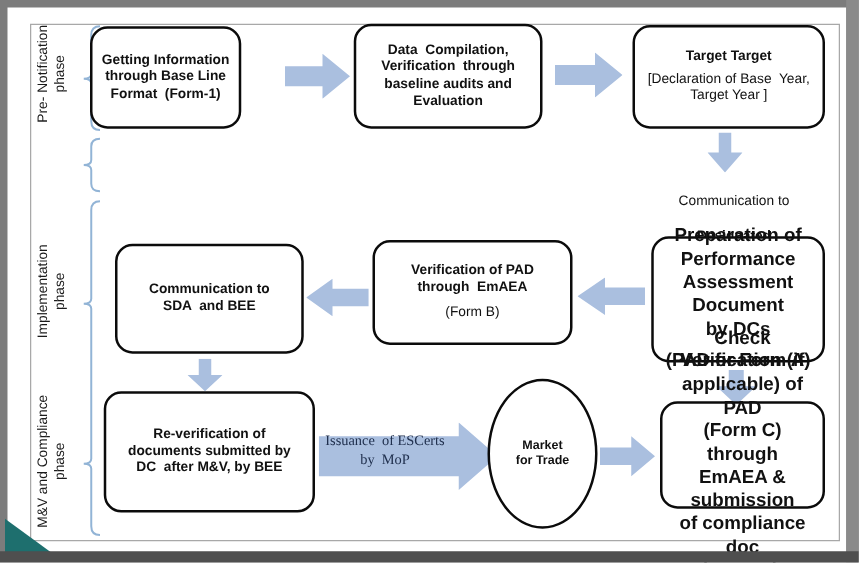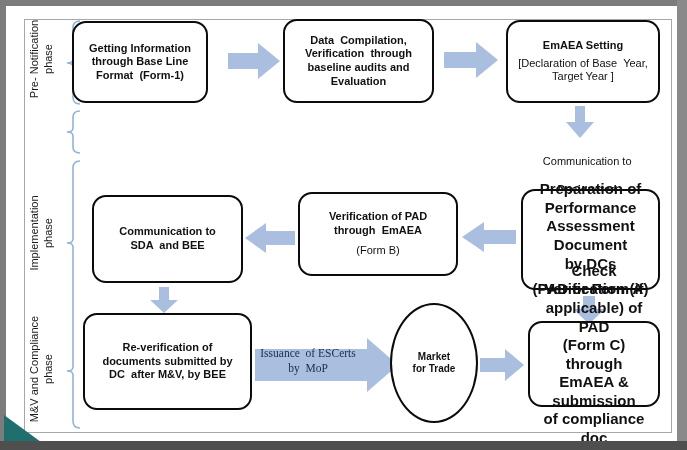--- a/index.html
+++ b/index.html
@@ -46,21 +46,21 @@
 phase</div>
     <div class="phase-label" style="left:36px;top:363px;">M&amp;V and Compliance
 phase</div>
 
     <svg class="bracket" width="18" height="424" viewBox="0 0 18 424">
       <path d="M16,5 Q9,5 9,12 L9,43 Q9,47 3,47 Q9,47 9,51 L9,81 Q9,88 16,88"></path>
       <path d="M16,95 Q9,95 9,101 L9,112 Q9,116 3,116 Q9,116 9,120 L9,131 Q9,137 16,137"></path>
       <path d="M16,145 Q9,145 9,152 L9,223 Q9,227 3,227 Q9,227 9,231 L9,351 Q9,355 3,355 Q9,355 9,359 L9,405 Q9,412 16,412"></path>
     </svg>
 
-    <div class="box" style="left:66px;top:15px;width:136px;height:82px;">
+    <div class="box" style="left:66px;top:15px;width:121px;height:82px;">
       <span>Getting Information
 through Base Line
 Format  (Form-1)</span>
     </div>
 
     <svg class="arrow" style="left:222px;top:37px;" width="52" height="36">
       <polygon points="0,10 30,10 30,0 52,18 30,36 30,26 0,26"></polygon>
     </svg>
 
     <div class="box" style="left:277px;top:13px;width:151px;height:84px;">
@@ -68,21 +68,21 @@
 Verification  through
 baseline audits and
 Evaluation</span>
     </div>
 
     <svg class="arrow" style="left:438px;top:36px;" width="54" height="36">
       <polygon points="0,10 32,10 32,0 54,18 32,36 32,26 0,26"></polygon>
     </svg>
 
     <div class="box" style="left:500px;top:14px;width:154px;height:83px;">
-      <span>EmAEA Setting</span>
+      <span>Target Target</span>
       <span class="sub-line">[Declaration of Base  Year,
 Target Year ]</span>
     </div>
 
     <svg class="arrow" style="left:560px;top:100px;" width="28" height="32">
       <polygon points="9,0 9,16 0,16 14,32 28,16 19,16 19,0"></polygon>
     </svg>
 
     <div class="free-text" style="left:512px;top:134px;width:120px;">
       <span>Communication to</span><br>

